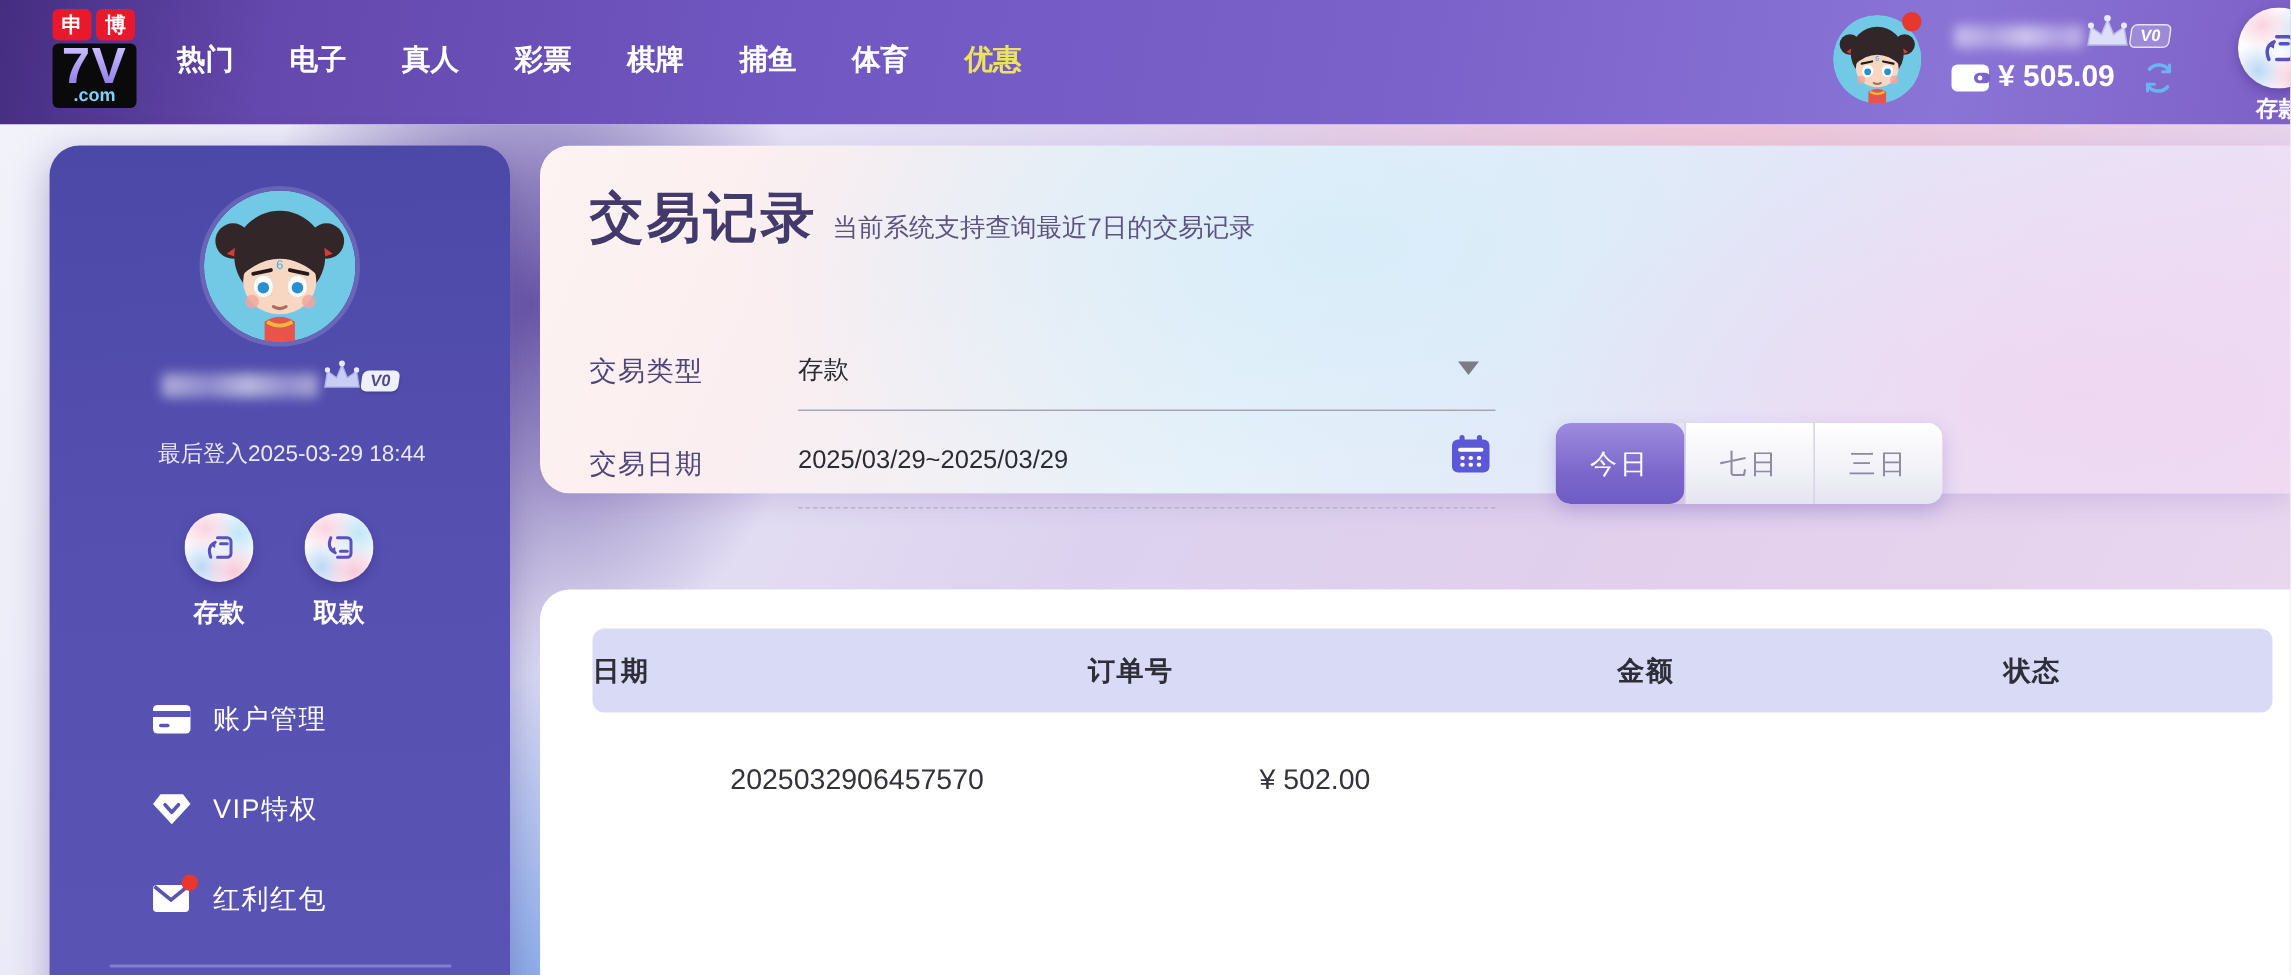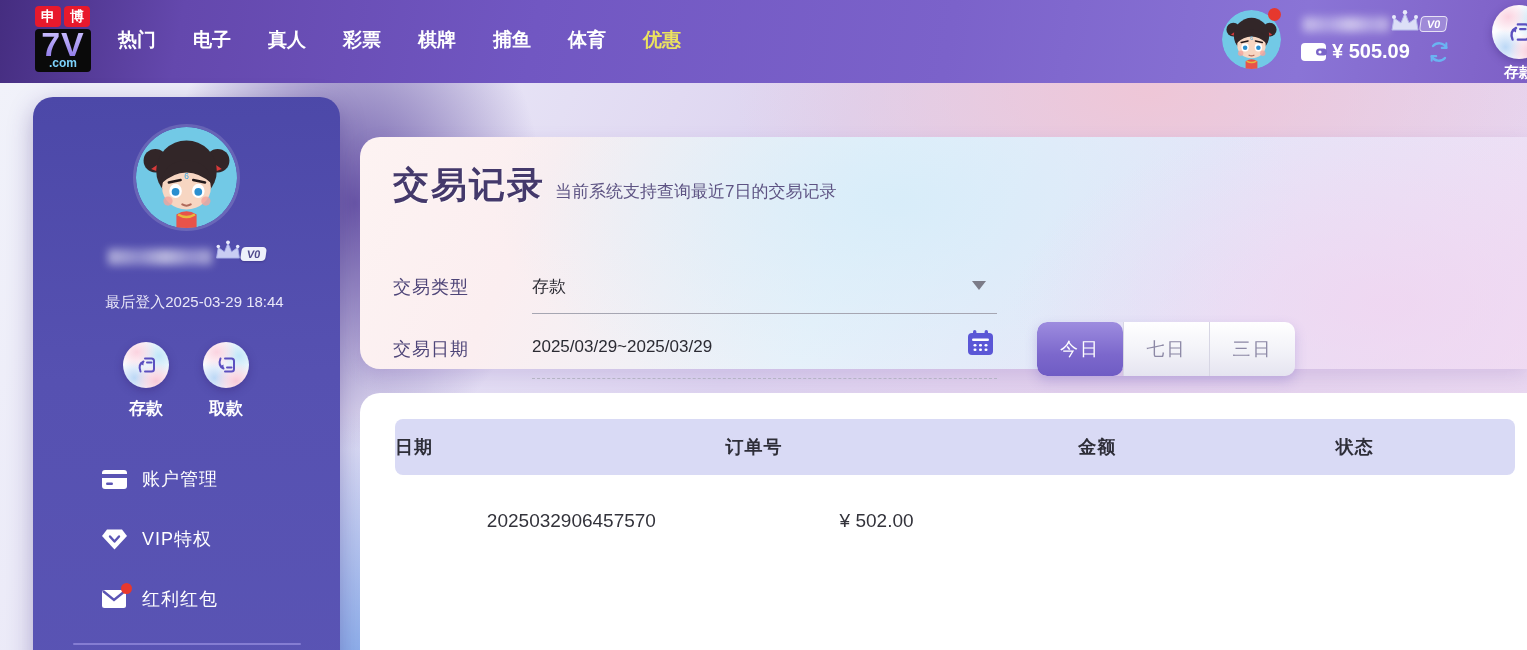--- a/index.html
+++ b/index.html
@@ -76,21 +76,21 @@
   .menu-dot { position:absolute; right:-4px; top:-4px; width:11px; height:11px; border-radius:50%; background:#e6382e; }
   .side-divider { position:absolute; left:40px; top:546px; width:228px; height:2px; background:rgba(157,148,228,.65); border-radius:1px; }
 
   
   .filter-panel { position:absolute; left:360px; top:14px; width:calc(100% - 360px); height:232px;
     border-radius:20px 0 0 20px;
     background:
       radial-gradient(520px 260px at 88% 72%, rgba(240,212,240,.75), rgba(240,212,240,0) 72%),
       radial-gradient(560px 300px at 46% 28%, rgba(213,236,249,.85), rgba(213,236,249,0) 72%),
       linear-gradient(113deg,#fdf3f2 0%,#fbeef0 16%,#e9f2fa 42%,#e5e5f8 68%,#efdef4 100%);
-    box-shadow:0 6px 18px rgba(120,90,180,.18);margin-top:40px; }
+    box-shadow:0 6px 18px rgba(120,90,180,.18); }
   .panel-title { position:absolute; left:33px; top:24px; display:flex; align-items:baseline; gap:10px; }
   .title-main { font-size:36px; font-weight:bold; color:#44396b; letter-spacing:2px; text-shadow:1px 1px 0 rgba(255,255,255,.6); }
   .title-sub { font-size:17px; color:#5d5383; }
 
   .f-label { position:absolute; left:33px; width:130px; font-size:18px; color:#4e4578; letter-spacing:1px; }
   .f-label.l1 { top:138px; } .f-label.l2 { top:200px; }
   .f-value { position:absolute; left:172px; width:465px; font-size:17px; color:#2b2b33; }
   .f-value.v1 { top:138px; } .f-value.v2 { top:200px; }
   .f-line { position:absolute; left:172px; width:465px; height:0; }
   .f-line.solid { top:176px; border-bottom:1px solid #a6a6b2; }

